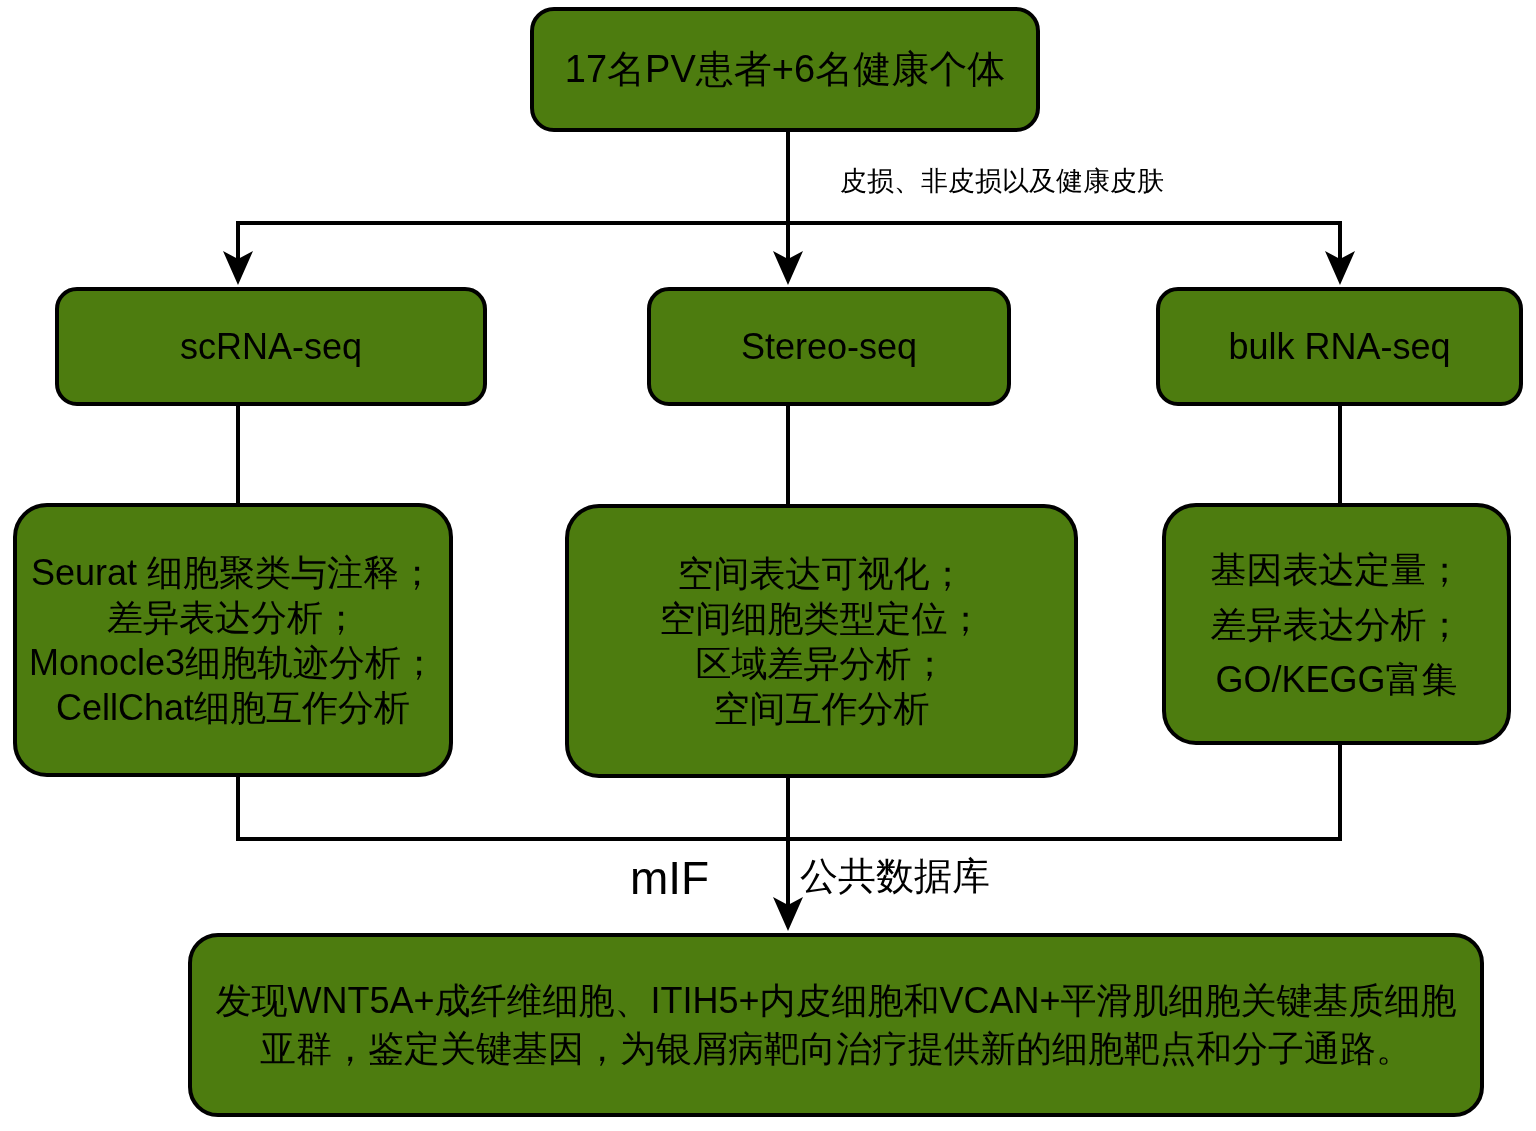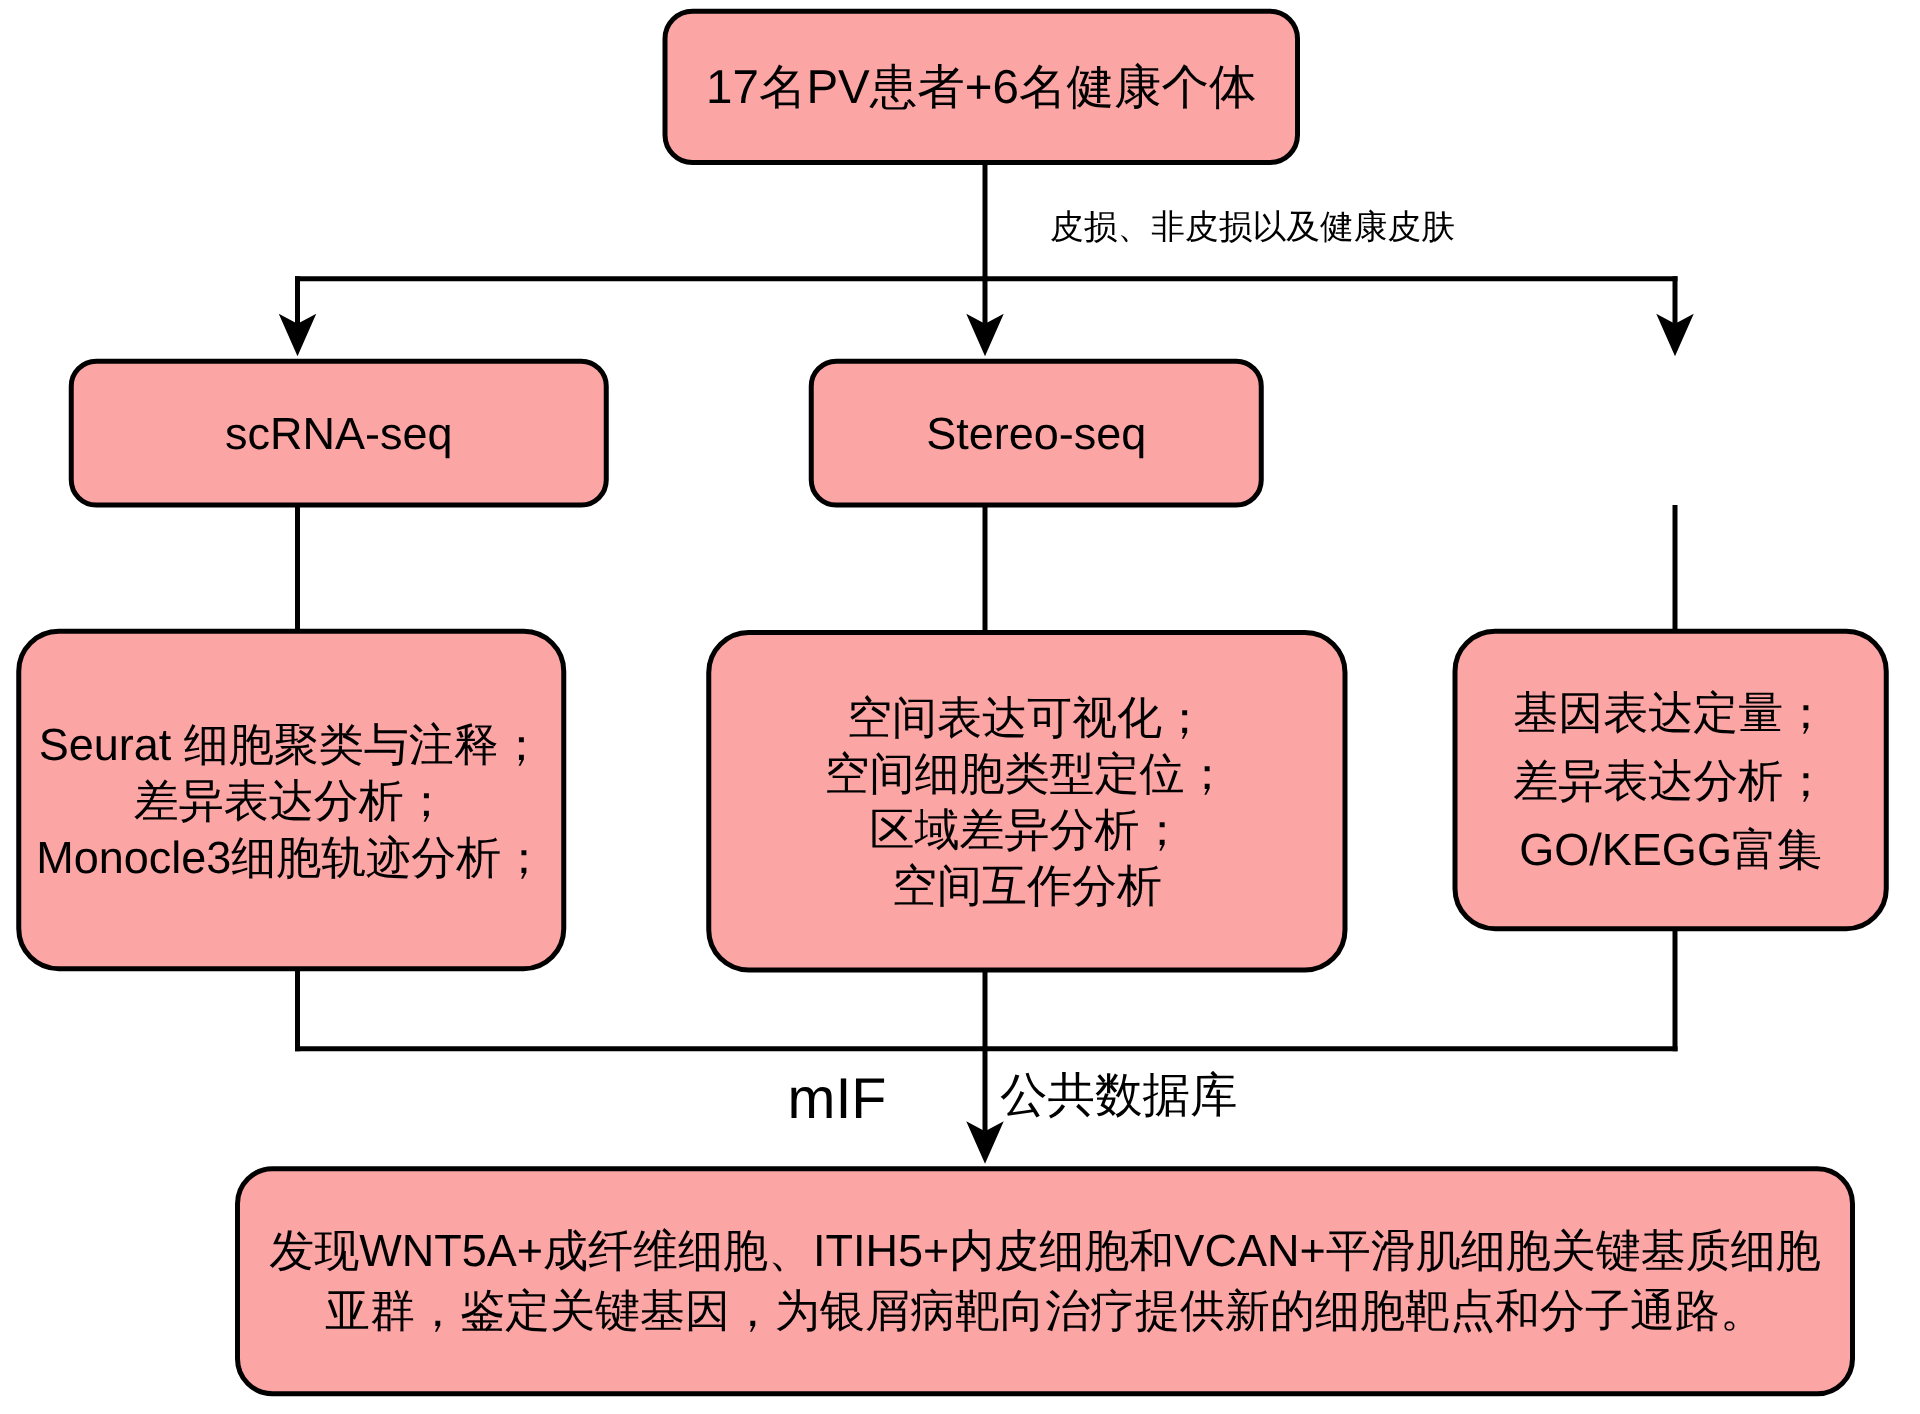--- a/index.html
+++ b/index.html
@@ -9,21 +9,21 @@
     height: 1131px;
     background: #ffffff;
     color: #000000;
     font-family: "Liberation Sans", sans-serif;
     overflow: hidden;
   }
   svg.wires { position: absolute; left: 0; top: 0; width: 1536px; height: 1131px; }
   .node {
     position: absolute;
     box-sizing: border-box;
-    background: #fca5a5;
+    background: #4d7c0f;
     border: 4px solid #000000;
     display: flex;
     flex-direction: column;
     align-items: center;
     justify-content: center;
     text-align: center;
     color: #000000;
   }
   .node-source { left: 530px; top: 7px; width: 510px; height: 125px; border-radius: 24px; font-size: 38px; }
   .node-method { top: 287px; height: 119px; border-radius: 22px; font-size: 36px; }
@@ -75,25 +75,29 @@
   </div>
 
   <div class="edge-label branch">皮损、非皮损以及健康皮肤</div>
 
   <div class="node node-method m1">
     <span>scRNA-seq</span>
   </div>
   <div class="node node-method m2">
     <span>Stereo-seq</span>
   </div>
+  <div class="node node-method m3">
+    <span>bulk RNA-seq</span>
+  </div>
 
   <div class="node node-analysis a1">
     <div>Seurat 细胞聚类与注释；</div>
     <div>差异表达分析；</div>
     <div>Monocle3细胞轨迹分析；</div>
+    <div>CellChat细胞互作分析</div>
   </div>
   <div class="node node-analysis a2">
     <div>空间表达可视化；</div>
     <div>空间细胞类型定位；</div>
     <div>区域差异分析；</div>
     <div>空间互作分析</div>
   </div>
   <div class="node node-analysis a3">
     <div>基因表达定量；</div>
     <div>差异表达分析；</div>

